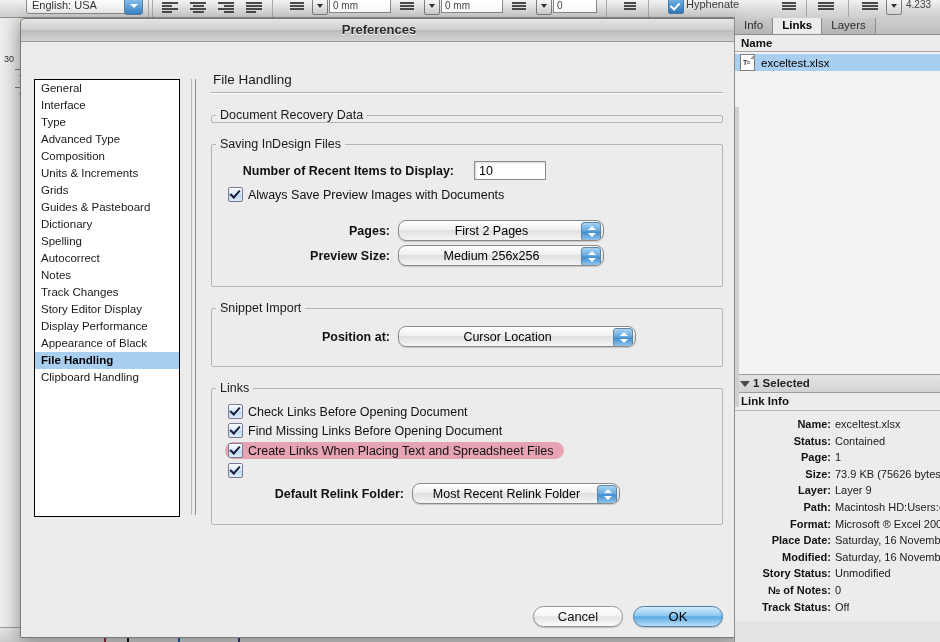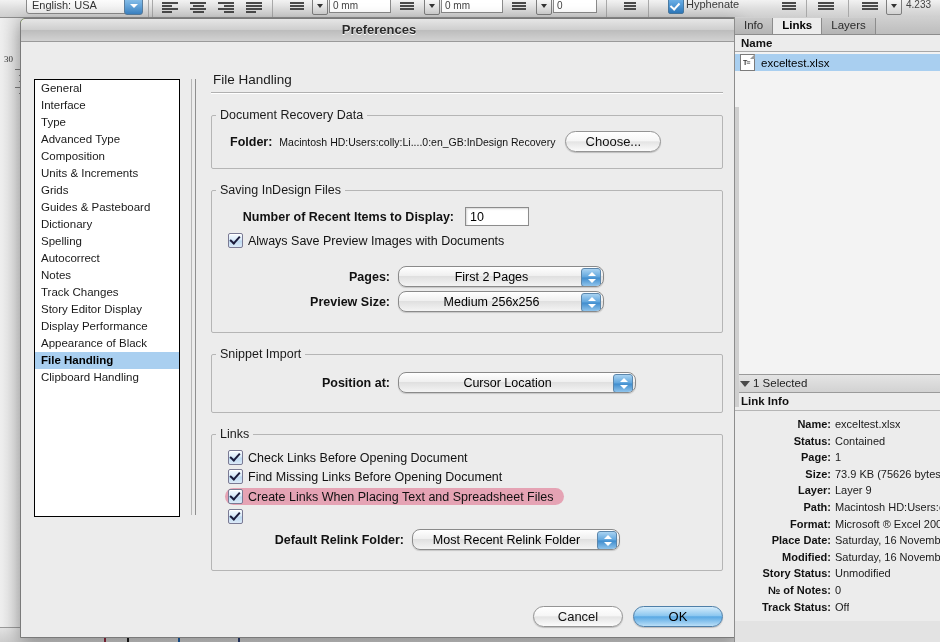--- a/index.html
+++ b/index.html
@@ -34,21 +34,21 @@
   .tb-check{position:absolute;top:-2px;width:14px;height:14px;border-radius:2px;
     background:linear-gradient(to bottom,#6fb2e8,#2f7cc0);border:1px solid #4a7ba3;}
   .tb-check::after{content:"";position:absolute;left:3px;top:2px;width:4px;height:7px;
     border:solid #fff;border-width:0 2px 2px 0;transform:rotate(42deg);}
   .tb-label{position:absolute;top:-2px;font-size:11px;color:#3a3a3a;white-space:nowrap;}
   
   #docwin{position:absolute;left:0;top:17px;width:735px;height:625px;background:#c9c9c9;}
   #doc-ruler{position:absolute;left:0;top:0;width:24px;height:625px;
     background:linear-gradient(to right,#efefef,#dcdcdc);border-right:1px solid #949494;}
   .ruler-num{position:absolute;left:4px;font-size:9px;color:#333;
-    font-family:Liberation Serif, serif;}
+    font-family:Liberation Sans, sans-serif;}
   .ruler-tick{position:absolute;right:0;height:1px;background:#7d7d7d;}
   #doc-page{position:absolute;left:25px;top:0;width:710px;height:608px;background:#ececec;
     box-shadow:2px 2px 4px rgba(0,0,0,.28);}
   #doc-bottom{position:absolute;left:0;bottom:0;width:735px;height:14px;
     background:linear-gradient(to bottom,#e3e3e3,#cdcdcd);border-top:1px solid #9a9a9a;}
   .doc-tick{position:absolute;bottom:0;width:2px;height:12px;}
   
   #prefs{position:absolute;left:20px;top:18px;width:716px;height:618px;
     background:#bef264;border:1px solid #7a7a7a;border-radius:5px 5px 0 0;
     box-shadow:0 5px 18px rgba(0,0,0,.35);overflow:hidden;}
@@ -118,21 +118,21 @@
     background:#ececec;border-bottom:1px solid #a8a8a8;color:#111;}
   #links-list{height:320px;background:#f3f3f3;padding-top:2px;}
   .link-row{display:flex;align-items:center;height:17px;background:#a9cff0;padding-left:5px;}
   .doc-icon{width:13px;height:15px;flex:0 0 13px;background:#fff;border:1px solid #7b7b7b;
     position:relative;margin-right:6px;}
   .doc-icon::before{content:"";position:absolute;right:-1px;top:-1px;
     border-left:5px solid transparent;border-bottom:5px solid #9a9a9a;border-top:0;}
   .doc-icon i{position:absolute;left:2px;top:4px;font-size:7px;font-style:normal;
     font-weight:bold;color:#333;line-height:7px;letter-spacing:-1px;}
   .link-name{font-size:11.5px;color:#000;}
-  #sel-bar{height:17px;line-height:17px;font-size:11.5px;font-weight:normal;padding-left:18px;
+  #sel-bar{height:17px;line-height:17px;font-size:11.5px;font-weight:bold;padding-left:18px;
     position:relative;background:linear-gradient(to bottom,#e4e4e4,#d2d2d2);
     border-top:1px solid #9a9a9a;border-bottom:1px solid #9a9a9a;color:#222;}
   #sel-bar .tri{position:absolute;left:5px;top:6px;border-left:5px solid transparent;
     border-right:5px solid transparent;border-top:6px solid #4a4a4a;}
   #info-head{height:17px;line-height:17px;font-size:11.5px;font-weight:bold;padding-left:6px;
     background:#ececec;border-bottom:1px solid #b5b5b5;color:#111;}
   #info-body{background:#ececec;padding:5px 0 0 0;height:205px;overflow:hidden;}
   .info-row{display:flex;font-size:11px;line-height:16.6px;white-space:nowrap;}
   .info-k{width:96px;flex:0 0 96px;text-align:right;font-weight:bold;color:#111;padding-right:4px;}
   .info-v{color:#1a1a1a;overflow:hidden;}
@@ -266,35 +266,28 @@
     </div>
     <div id="pref-list-edge"></div>
     <div id="pref-list-edge2"></div>
 
     <div id="pane">
       <div id="pane-title">File Handling</div>
       <div id="pane-rule"></div>
 
       <fieldset class="grp">
         <legend>Document Recovery Data</legend>
-        <div class="grp-inner">
-          <div class="row" style="margin:3px 0 6px 0;">
-            <span class="lbl b" style="margin-left:8px">Folder:</span>
-            <span style="font-size:10.5px;margin-left:7px;color:#111">Macintosh HD:Users:colly:Li....0:en_GB:InDesign Recovery</span>
-            <span class="capsule" style="margin-left:10px;width:96px">Choose...</span>
-          </div>
-        </div>
       </fieldset>
 
       <fieldset class="grp">
         <legend>Saving InDesign Files</legend>
         <div class="grp-inner" style="padding-bottom:16px">
           <div class="row" style="margin:4px 0 7px 0;">
             <span class="lbl b rlbl" style="width:232px">Number of Recent Items to Display:</span>
-            <span class="tf" style="width:64px;margin-left:11px">10</span>
+            <span class="tf" style="width:72px;margin-left:20px">10</span>
           </div>
           <div class="row" style="margin:5px 0 18px 6px;">
             <span class="cb on"></span>
             <span class="lbl">Always Save Preview Images with Documents</span>
           </div>
           <div class="row" style="margin:4px 0;">
             <span class="lbl b rlbl" style="width:168px">Pages:</span>
             <span class="popup" style="width:206px;margin-left:8px">
               <span>First 2 Pages</span>
               <span class="arrows"></span>

